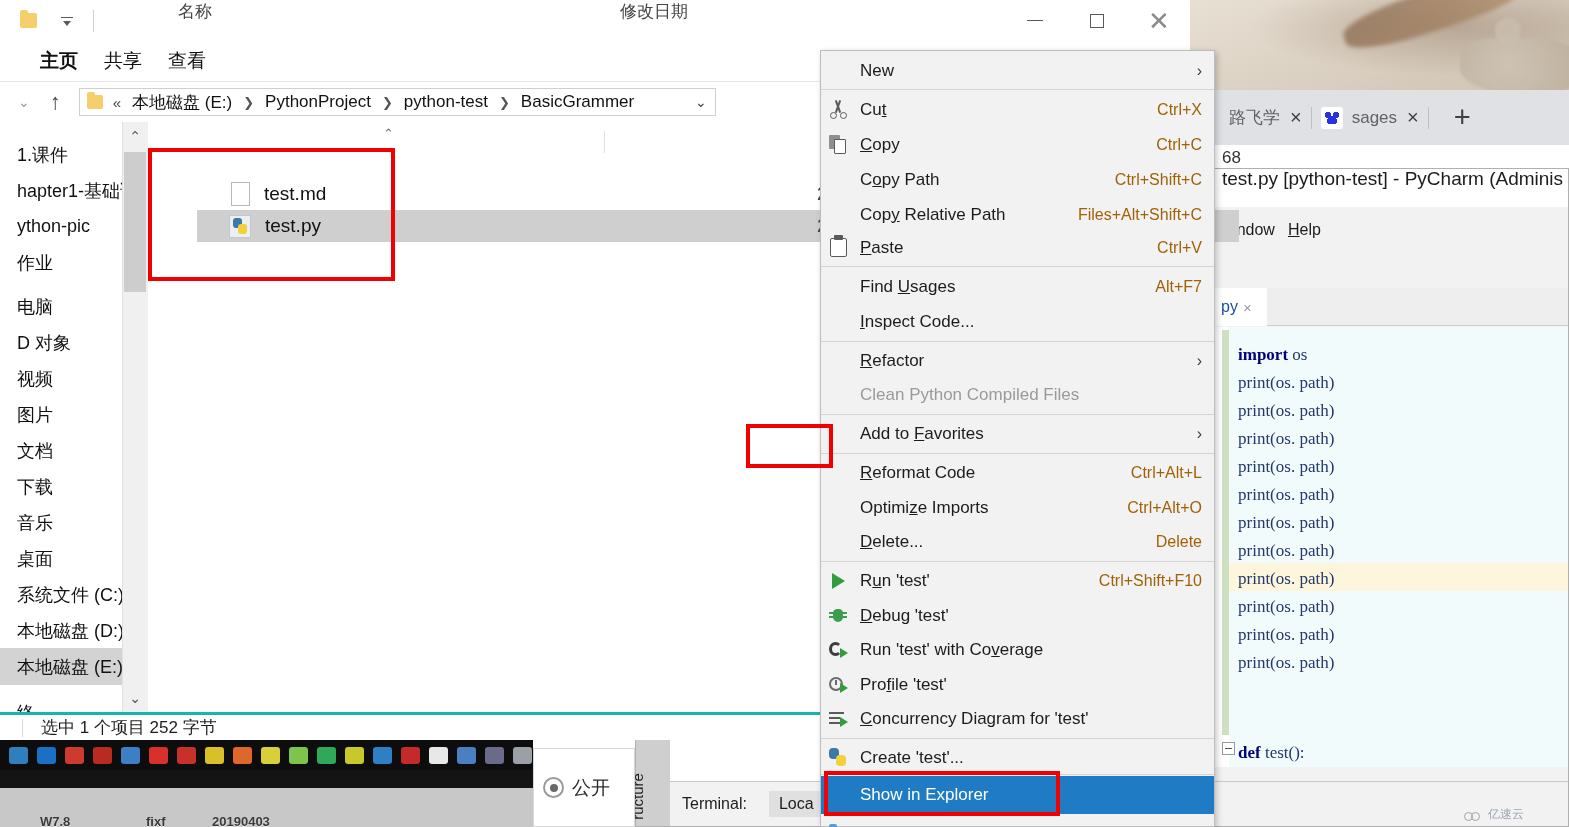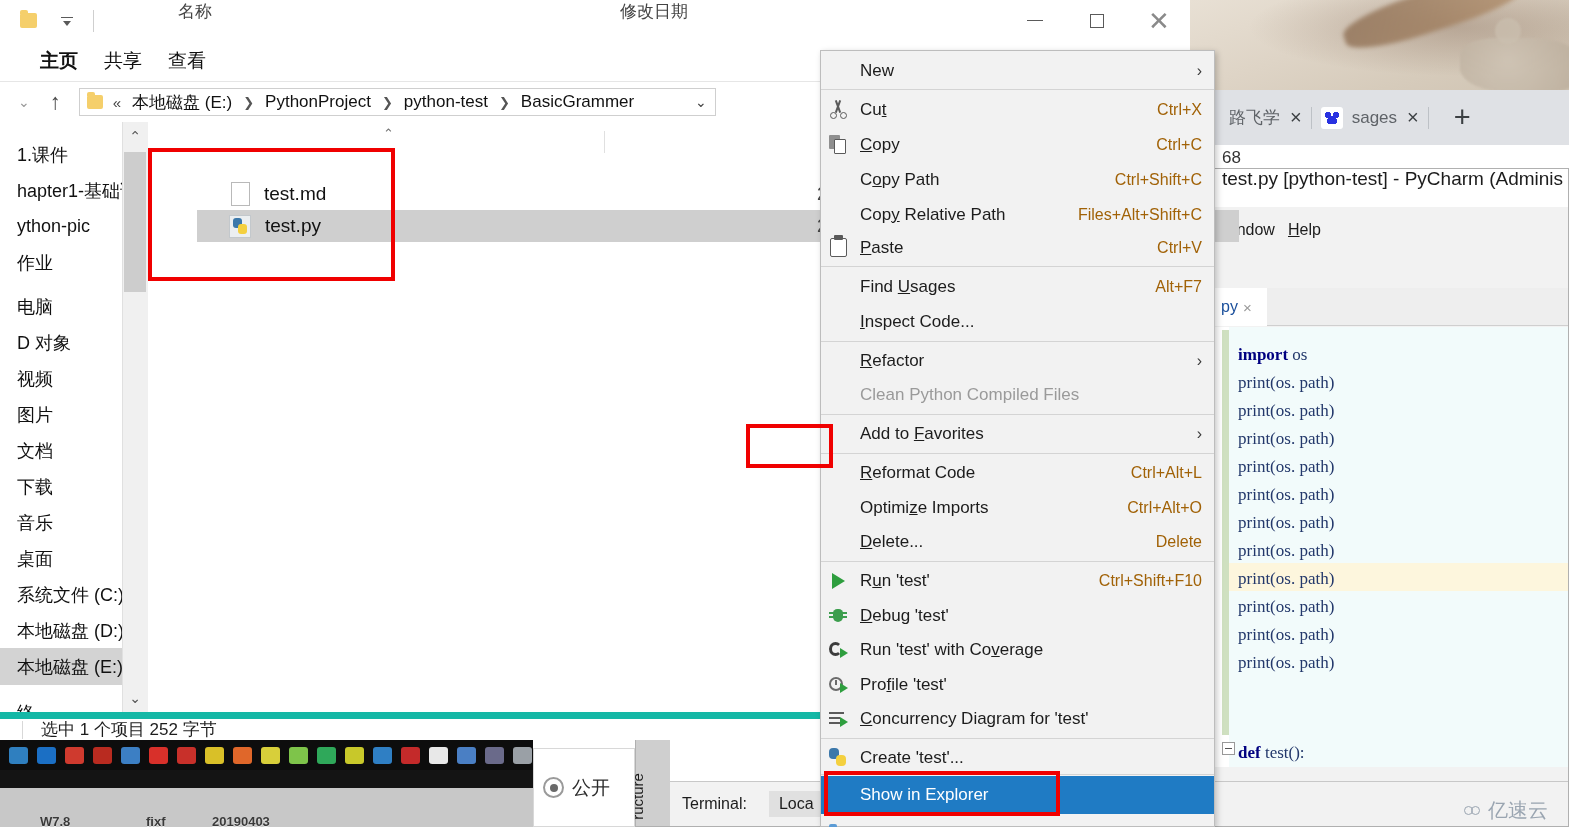--- a/index.html
+++ b/index.html
@@ -180,21 +180,21 @@
   .file-row{position:absolute;left:161px;width:1042px;height:32px;display:flex;align-items:center;margin-left:36px;}
   .file-row.sel{background:#cfcfcf;}
   .file-ico-md{width:19px;height:24px;background:#ffffff;border:1.5px solid #b9b9b9;box-sizing:border-box;margin-left:34px;flex:none;}
   .file-ico-py{width:22px;height:23px;margin-left:32px;flex:none;position:relative;background:#eceff1;border:1px solid #c3c8cc;box-sizing:border-box;}
   .file-ico-py .pb{position:absolute;width:9px;height:10px;border-radius:3px;}
   .file-ico-py .pb1{left:3px;top:2px;background:#3c78aa;}
   .file-ico-py .pb2{left:8px;top:8px;background:#f4d03f;}
   .file-name{font-size:19px;color:#111;margin-left:14px;white-space:nowrap;}
   .file-date{position:absolute;left:620px;font-size:18px;color:#444;}
 
-  #ex-statusbar{left:0;top:712px;width:1190px;height:28px;background:#ffffff;border-top:7px solid #14b8a6;box-sizing:border-box;display:flex;align-items:center;}
+  #ex-statusbar{left:0;top:712px;width:1190px;height:28px;background:#ffffff;border-top:3px solid #14b8a6;box-sizing:border-box;display:flex;align-items:center;}
   #status-div{width:1px;height:18px;background:#d8d8d8;margin-left:22px;}
   #status-text{margin-left:18px;font-size:17px;color:#1c1c1c;white-space:nowrap;}
 
   
   .redbox{border:4px solid #f00000;box-sizing:border-box;pointer-events:none;}
 
   
   #taskbar{left:0;top:740px;width:533px;height:30px;background:#0d0d0d;display:flex;align-items:center;}
   .tb-ico{width:19px;height:17px;margin-left:9px;border-radius:3px;flex:none;}
   #taskbar-under{left:0;top:770px;width:533px;height:18px;background:#141414;}
@@ -247,21 +247,21 @@
   .i-conc .l{position:absolute;left:0;height:2.2px;background:#5a5a5a;}
   .i-conc .p{position:absolute;right:0;bottom:1px;width:0;height:0;border-top:5px solid transparent;border-bottom:5px solid transparent;border-left:8px solid #2e9e3e;}
   .i-py{width:19px;height:19px;position:relative;}
   .i-py .pb{position:absolute;width:10px;height:11px;border-radius:4px;}
   .i-py .pb1{left:0;top:0;background:#3c78aa;}
   .i-py .pb2{left:7px;top:7px;background:#f4d03f;}
   .i-folderblue{width:18px;height:14px;background:#5b9bd5;border-radius:2px;position:relative;}
   .i-folderblue:before{content:"";position:absolute;left:0;top:-3px;width:8px;height:4px;background:#5b9bd5;border-radius:2px 2px 0 0;}
 
   
-  #watermark{left:1464px;top:797px;width:100px;height:26px;display:flex;align-items:center;color:#9aa5b1;font-size:20px;}
+  #watermark{left:1464px;top:797px;width:100px;height:26px;display:flex;align-items:flex-end;color:#9aa5b1;font-size:12px;}
   #watermark .cloud{width:20px;height:14px;position:relative;margin-right:4px;flex:none;}
   #watermark .cloud:before{content:"";position:absolute;left:0;top:3px;width:9px;height:9px;border:1.6px solid #9aa5b1;border-radius:50%;box-sizing:border-box;}
   #watermark .cloud:after{content:"";position:absolute;left:7px;top:3px;width:9px;height:9px;border:1.6px solid #9aa5b1;border-radius:50%;box-sizing:border-box;}
 </style>
 </head>
 <body>
 
 <div class="abs" id="desktop-photo">
   <div class="blob1"></div>
     <div class="blob2"></div>

